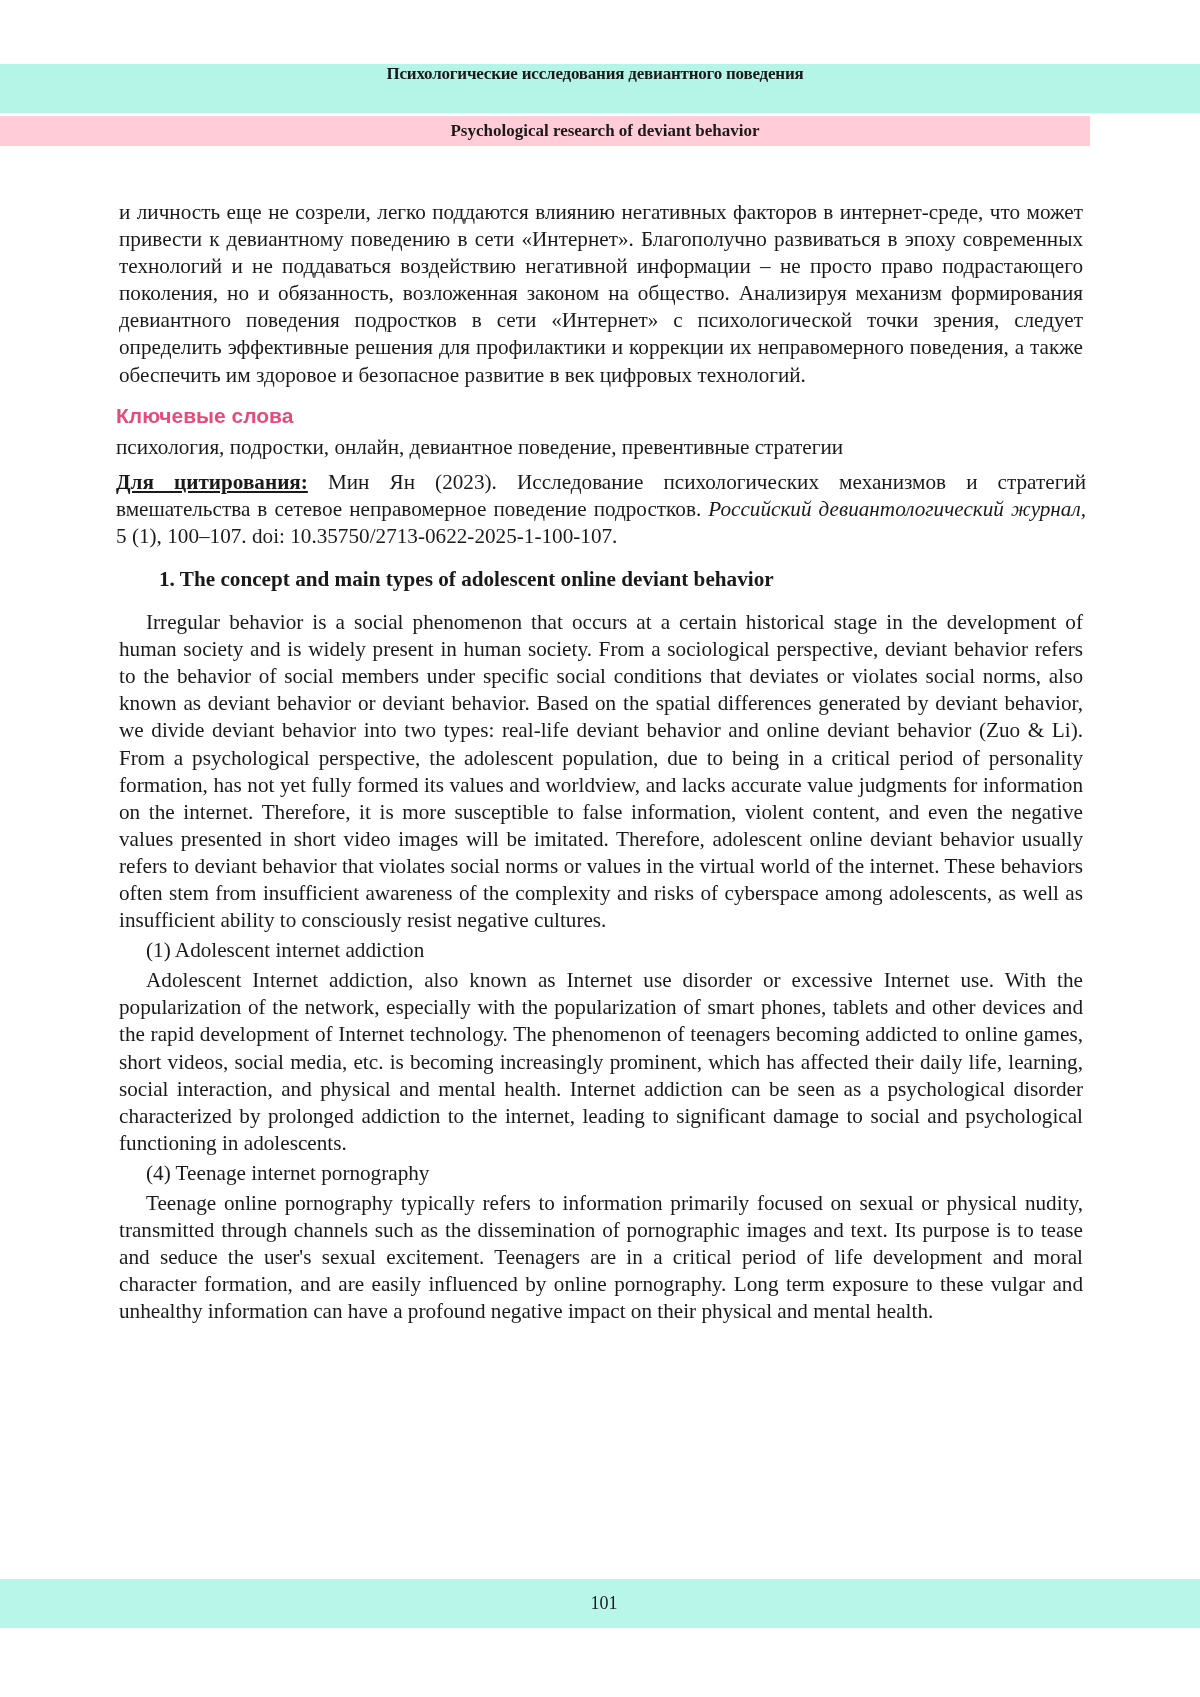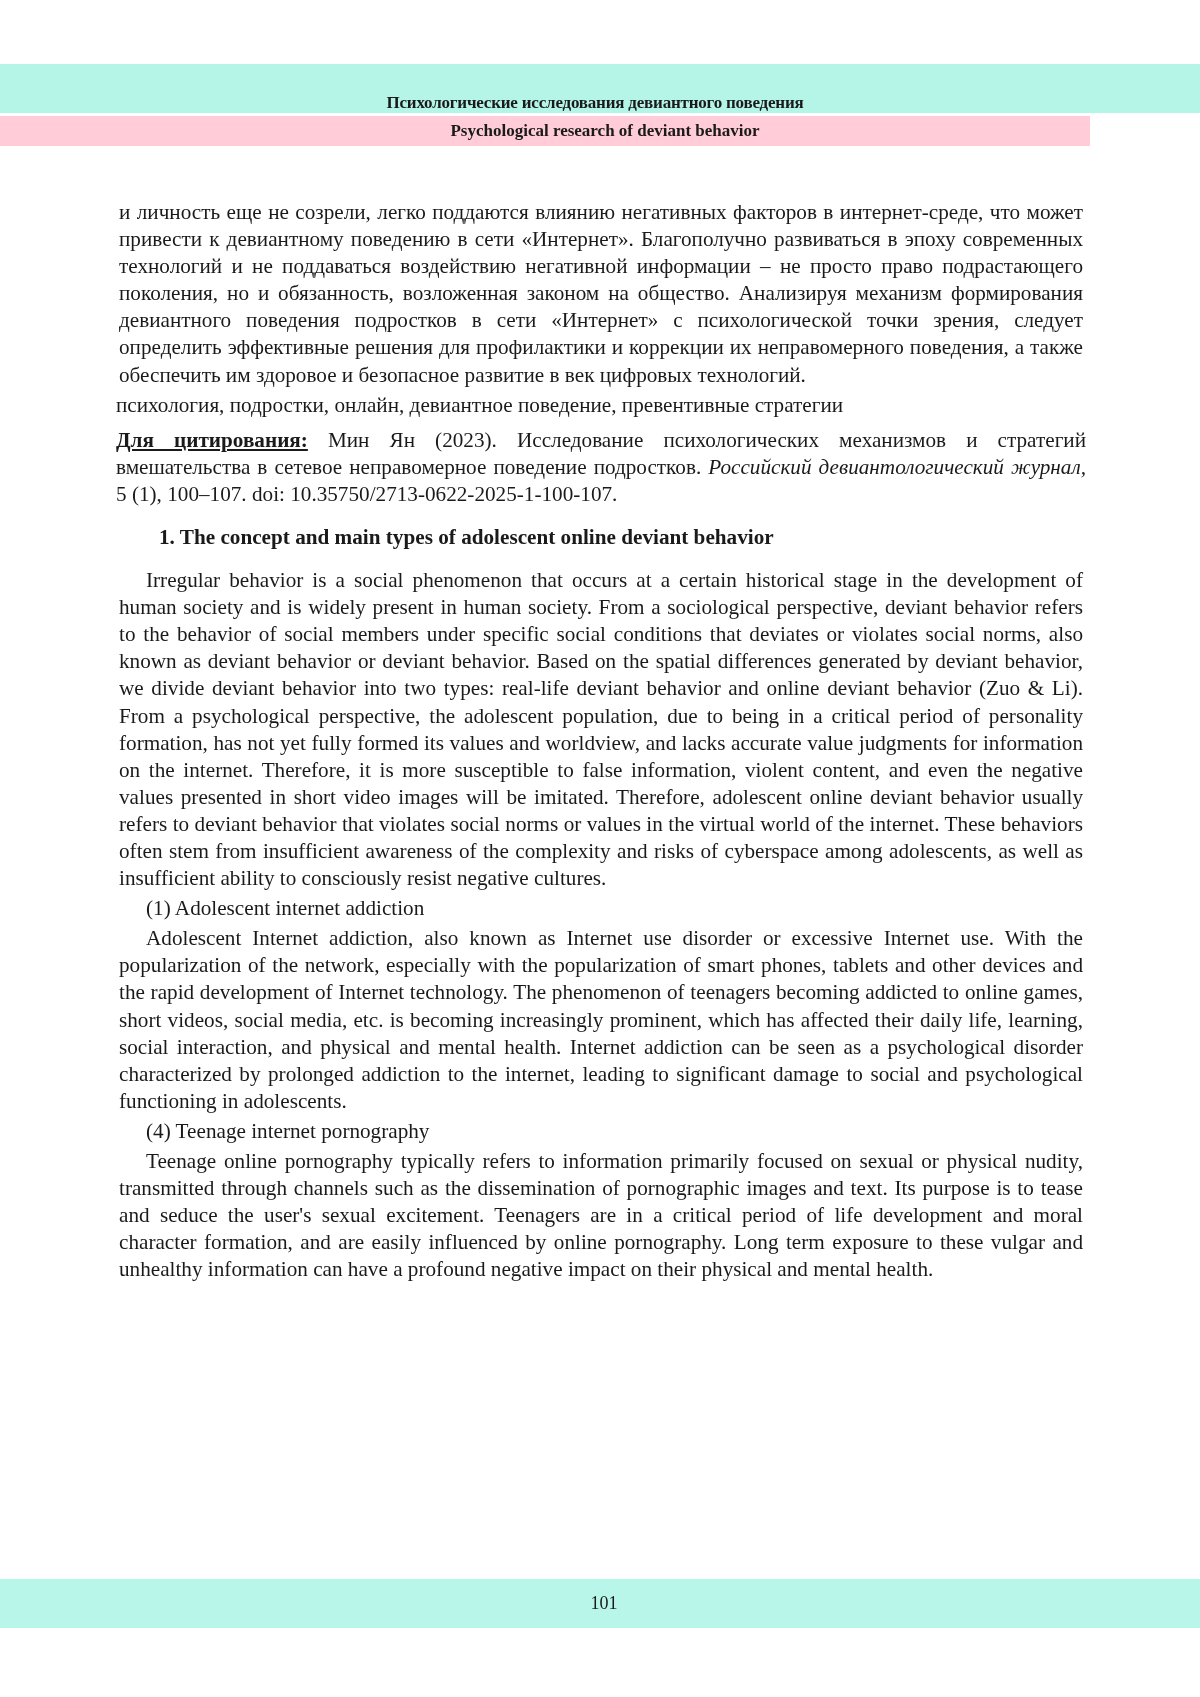--- a/index.html
+++ b/index.html
@@ -1,19 +1,19 @@
 <!DOCTYPE html>
 <html><head>
 <meta charset="utf-8">
 <style>
   html, body { margin: 0; padding: 0; background: #ffffff; }
   body { width: 1200px; height: 1697px; position: relative; overflow: hidden;
          font-family: "Liberation Serif", "DejaVu Serif", serif; color: #1a1a1a; }
   .band-top { position: absolute; left: 0; top: 64px; width: 1200px; height: 49px;
-              background: #b5f5e8; display: flex; align-items: flex-end; justify-content: center; }
+              background: #b5f5e8; display: flex; align-items: flex-start; justify-content: center; }
   .band-top span { font-weight: bold; font-size: 17px; letter-spacing: -0.2px; margin-left: -10px; }
   .band-sub { position: absolute; left: 0; top: 116px; width: 1090px; height: 30px;
               background: #ffccd8; display: flex; align-items: center; justify-content: center; }
   .band-sub span { font-weight: bold; font-size: 17px; margin-left: 120px; }
   .content { position: absolute; left: 116px; top: 196px; width: 970px; }
   .para { font-size: 21.2px; line-height: 27.1px; text-align: justify; margin: 3px; }
   .para.indent { text-indent: 27px; }
   .kw-title { font-family: "Liberation Sans", "DejaVu Sans", sans-serif; font-weight: bold;
               color: #e94a7d; font-size: 21px; margin: 15px 0 6px 0; }
   .kw-list { font-size: 21.2px; line-height: 27px; margin: 0 0 8px 0; }
@@ -30,20 +30,21 @@
 <div class="band-top">
   <span>Психологические исследования девиантного поведения</span>
 </div>
 <div class="band-sub">
   <span>Psychological research of deviant behavior</span>
 </div>
 
 <div class="content">
   <p class="para">и личность еще не созрели, легко поддаются влиянию негативных факторов в интернет-среде, что может привести к девиантному поведению в сети «Интернет». Благополучно развиваться в эпоху современных технологий и не поддаваться воздействию негативной информации – не просто право подрастающего поколения, но и обязанность, возложенная законом на общество. Анализируя механизм формирования девиантного поведения подростков в сети «Интернет» с психологической точки зрения, следует определить эффективные решения для профилактики и коррекции их неправомерного поведения, а также обеспечить им здоровое и безопасное развитие в век цифровых технологий.</p>
 
+  <div class="kw-title">Ключевые слова</div>
   <p class="kw-list">психология, подростки, онлайн, девиантное поведение, превентивные стратегии</p>
 
   <p class="cite"><b>Для цитирования:</b><span> Мин Ян (2023). Исследование психологических механизмов и стратегий вмешательства в сетевое неправомерное поведение подростков. </span><i>Российский девиантологический журнал,</i><span> 5 (1), 100–107. doi: 10.35750/2713-0622-2025-1-100-107.</span></p>
 
   <p class="section-h">1. The concept and main types of adolescent online deviant behavior</p>
   <p class="para indent">Irregular behavior is a social phenomenon that occurs at a certain historical stage in the development of human society and is widely present in human society. From a sociological perspective, deviant behavior refers to the behavior of social members under specific social conditions that deviates or violates social norms, also known as deviant behavior or deviant behavior. Based on the spatial differences generated by deviant behavior, we divide deviant behavior into two types: real-life deviant behavior and online deviant behavior (Zuo &amp; Li). From a psychological perspective, the adolescent population, due to being in a critical period of personality formation, has not yet fully formed its values and worldview, and lacks accurate value judgments for information on the internet. Therefore, it is more susceptible to false information, violent content, and even the negative values presented in short video images will be imitated. Therefore, adolescent online deviant behavior usually refers to deviant behavior that violates social norms or values in the virtual world of the internet. These behaviors often stem from insufficient awareness of the complexity and risks of cyberspace among adolescents, as well as insufficient ability to consciously resist negative cultures.</p>
   <p class="para indent">(1) Adolescent internet addiction</p>
   <p class="para indent">Adolescent Internet addiction, also known as Internet use disorder or excessive Internet use. With the popularization of the network, especially with the popularization of smart phones, tablets and other devices and the rapid development of Internet technology. The phenomenon of teenagers becoming addicted to online games, short videos, social media, etc. is becoming increasingly prominent, which has affected their daily life, learning, social interaction, and physical and mental health. Internet addiction can be seen as a psychological disorder characterized by prolonged addiction to the internet, leading to significant damage to social and psychological functioning in adolescents.</p>
   <p class="para indent">(4) Teenage internet pornography</p>
   <p class="para indent">Teenage online pornography typically refers to information primarily focused on sexual or physical nudity, transmitted through channels such as the dissemination of pornographic images and text. Its purpose is to tease and seduce the user's sexual excitement. Teenagers are in a critical period of life development and moral character formation, and are easily influenced by online pornography. Long term exposure to these vulgar and unhealthy information can have a profound negative impact on their physical and mental health.</p>

